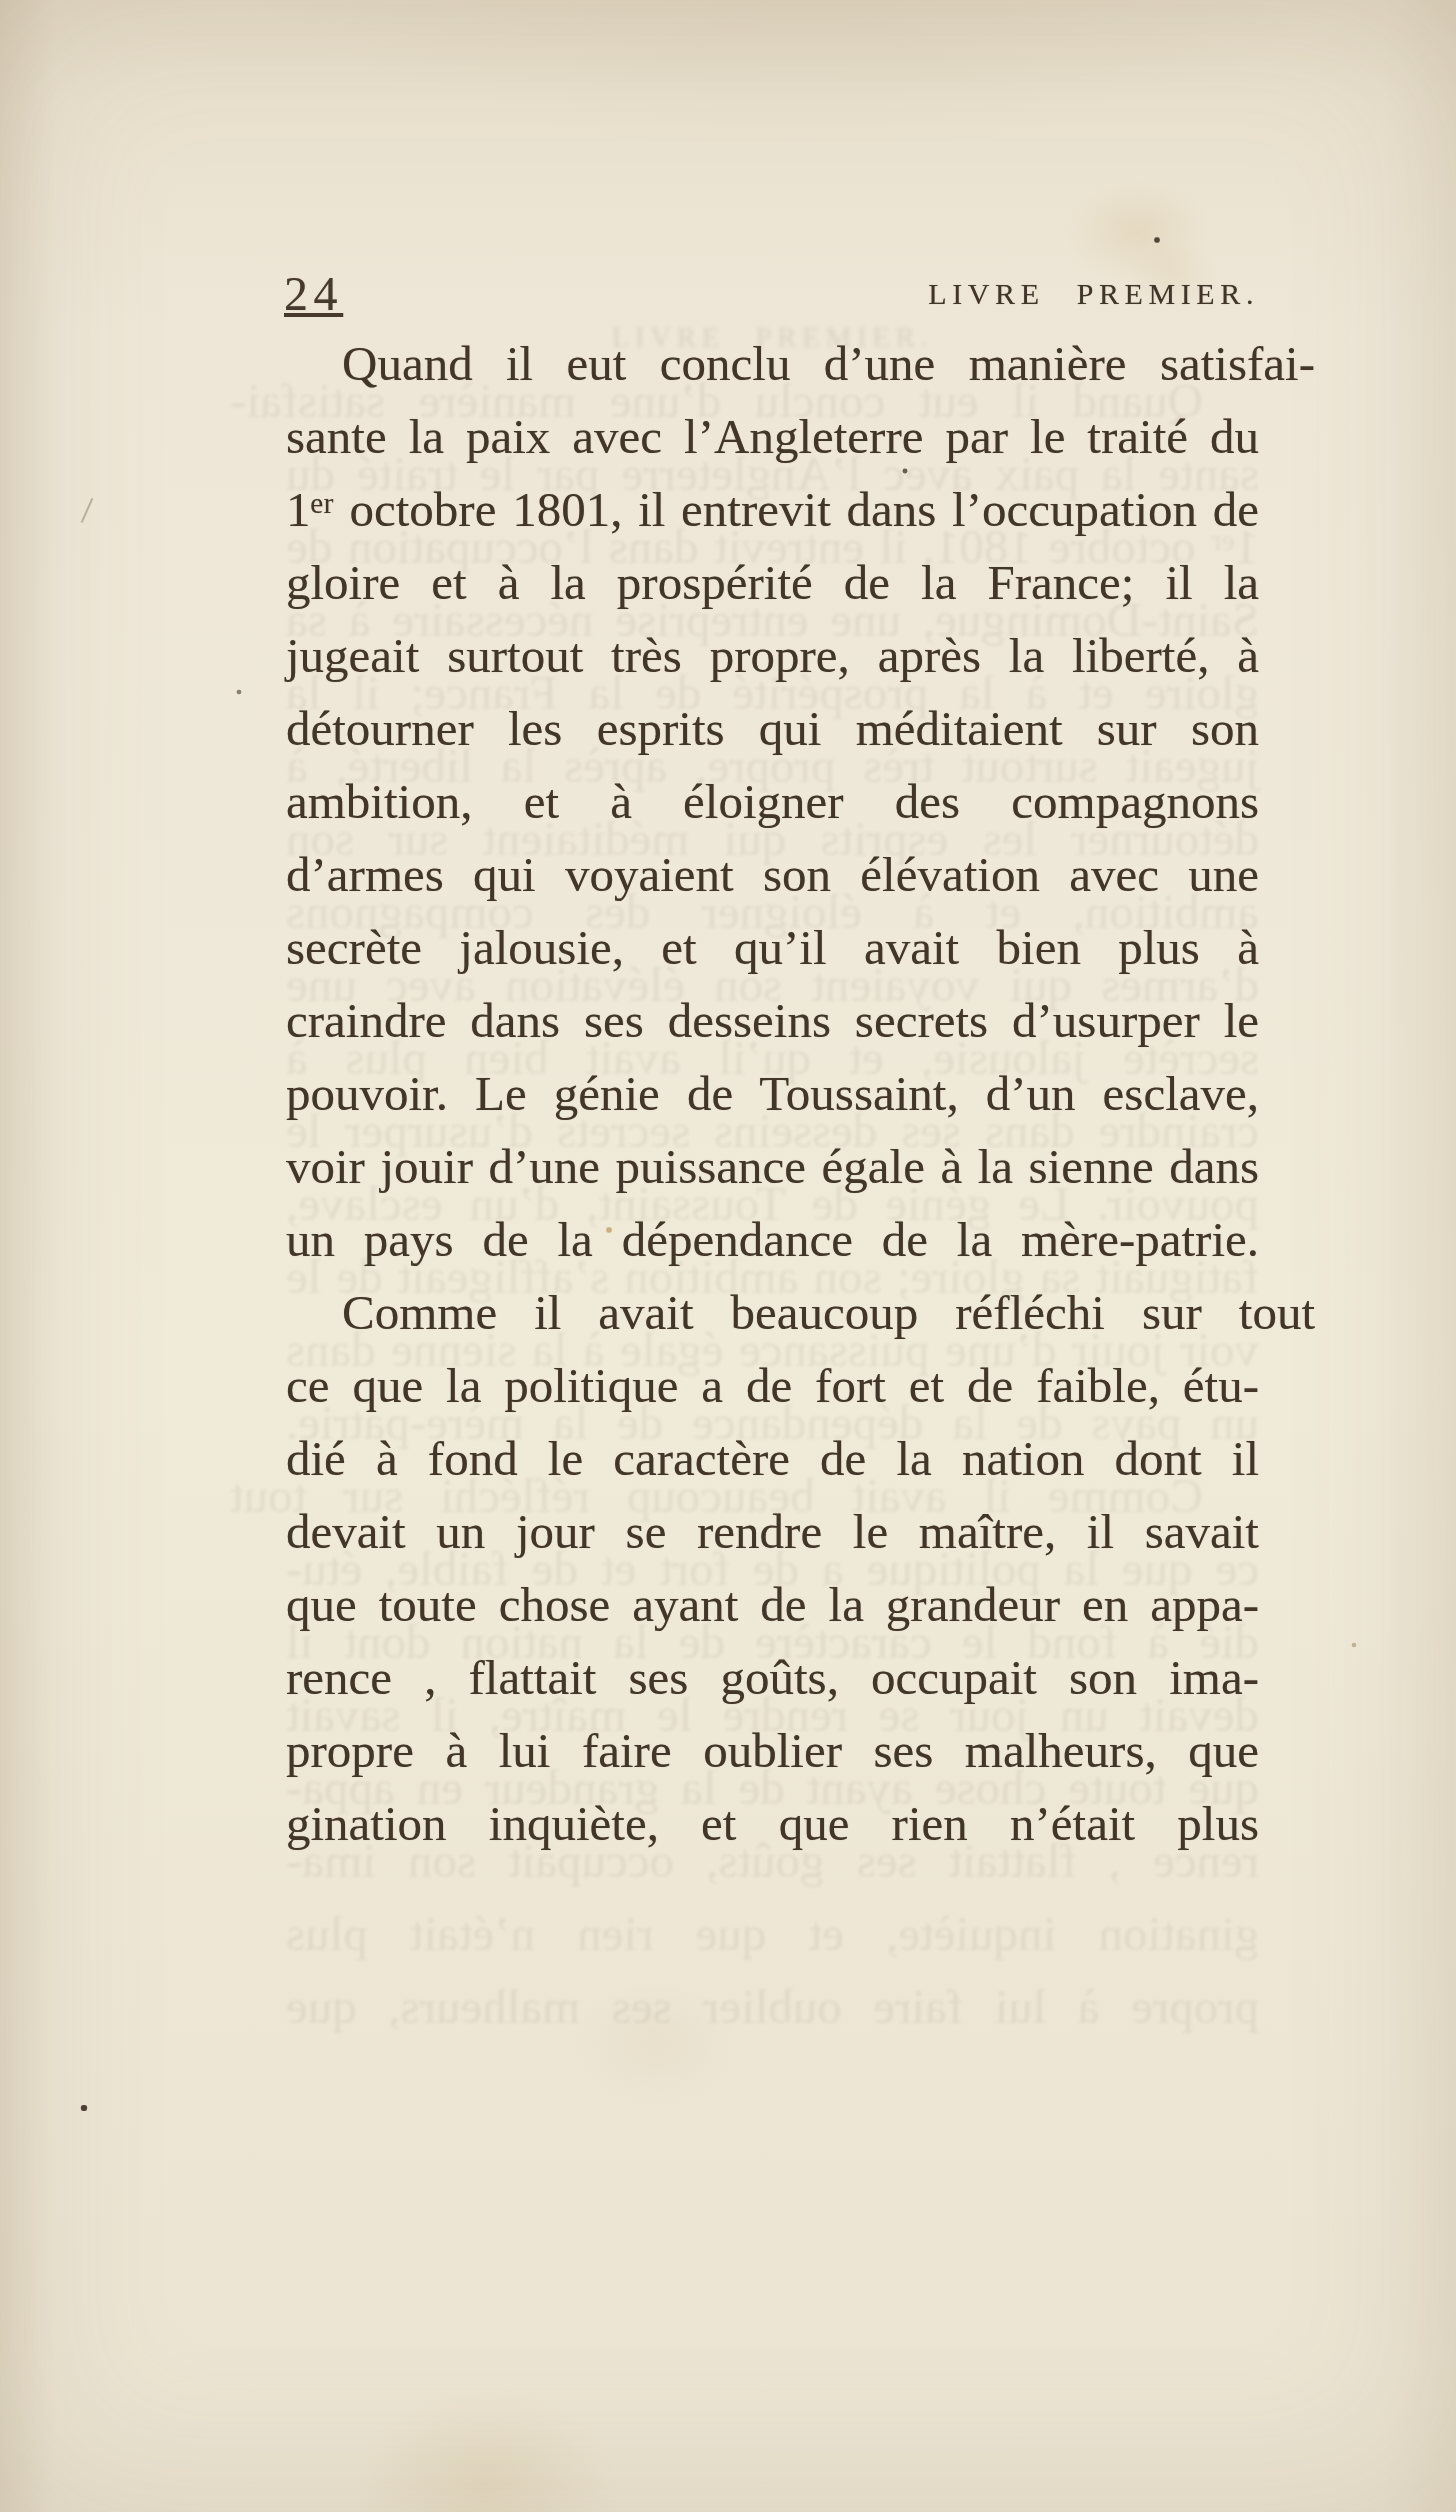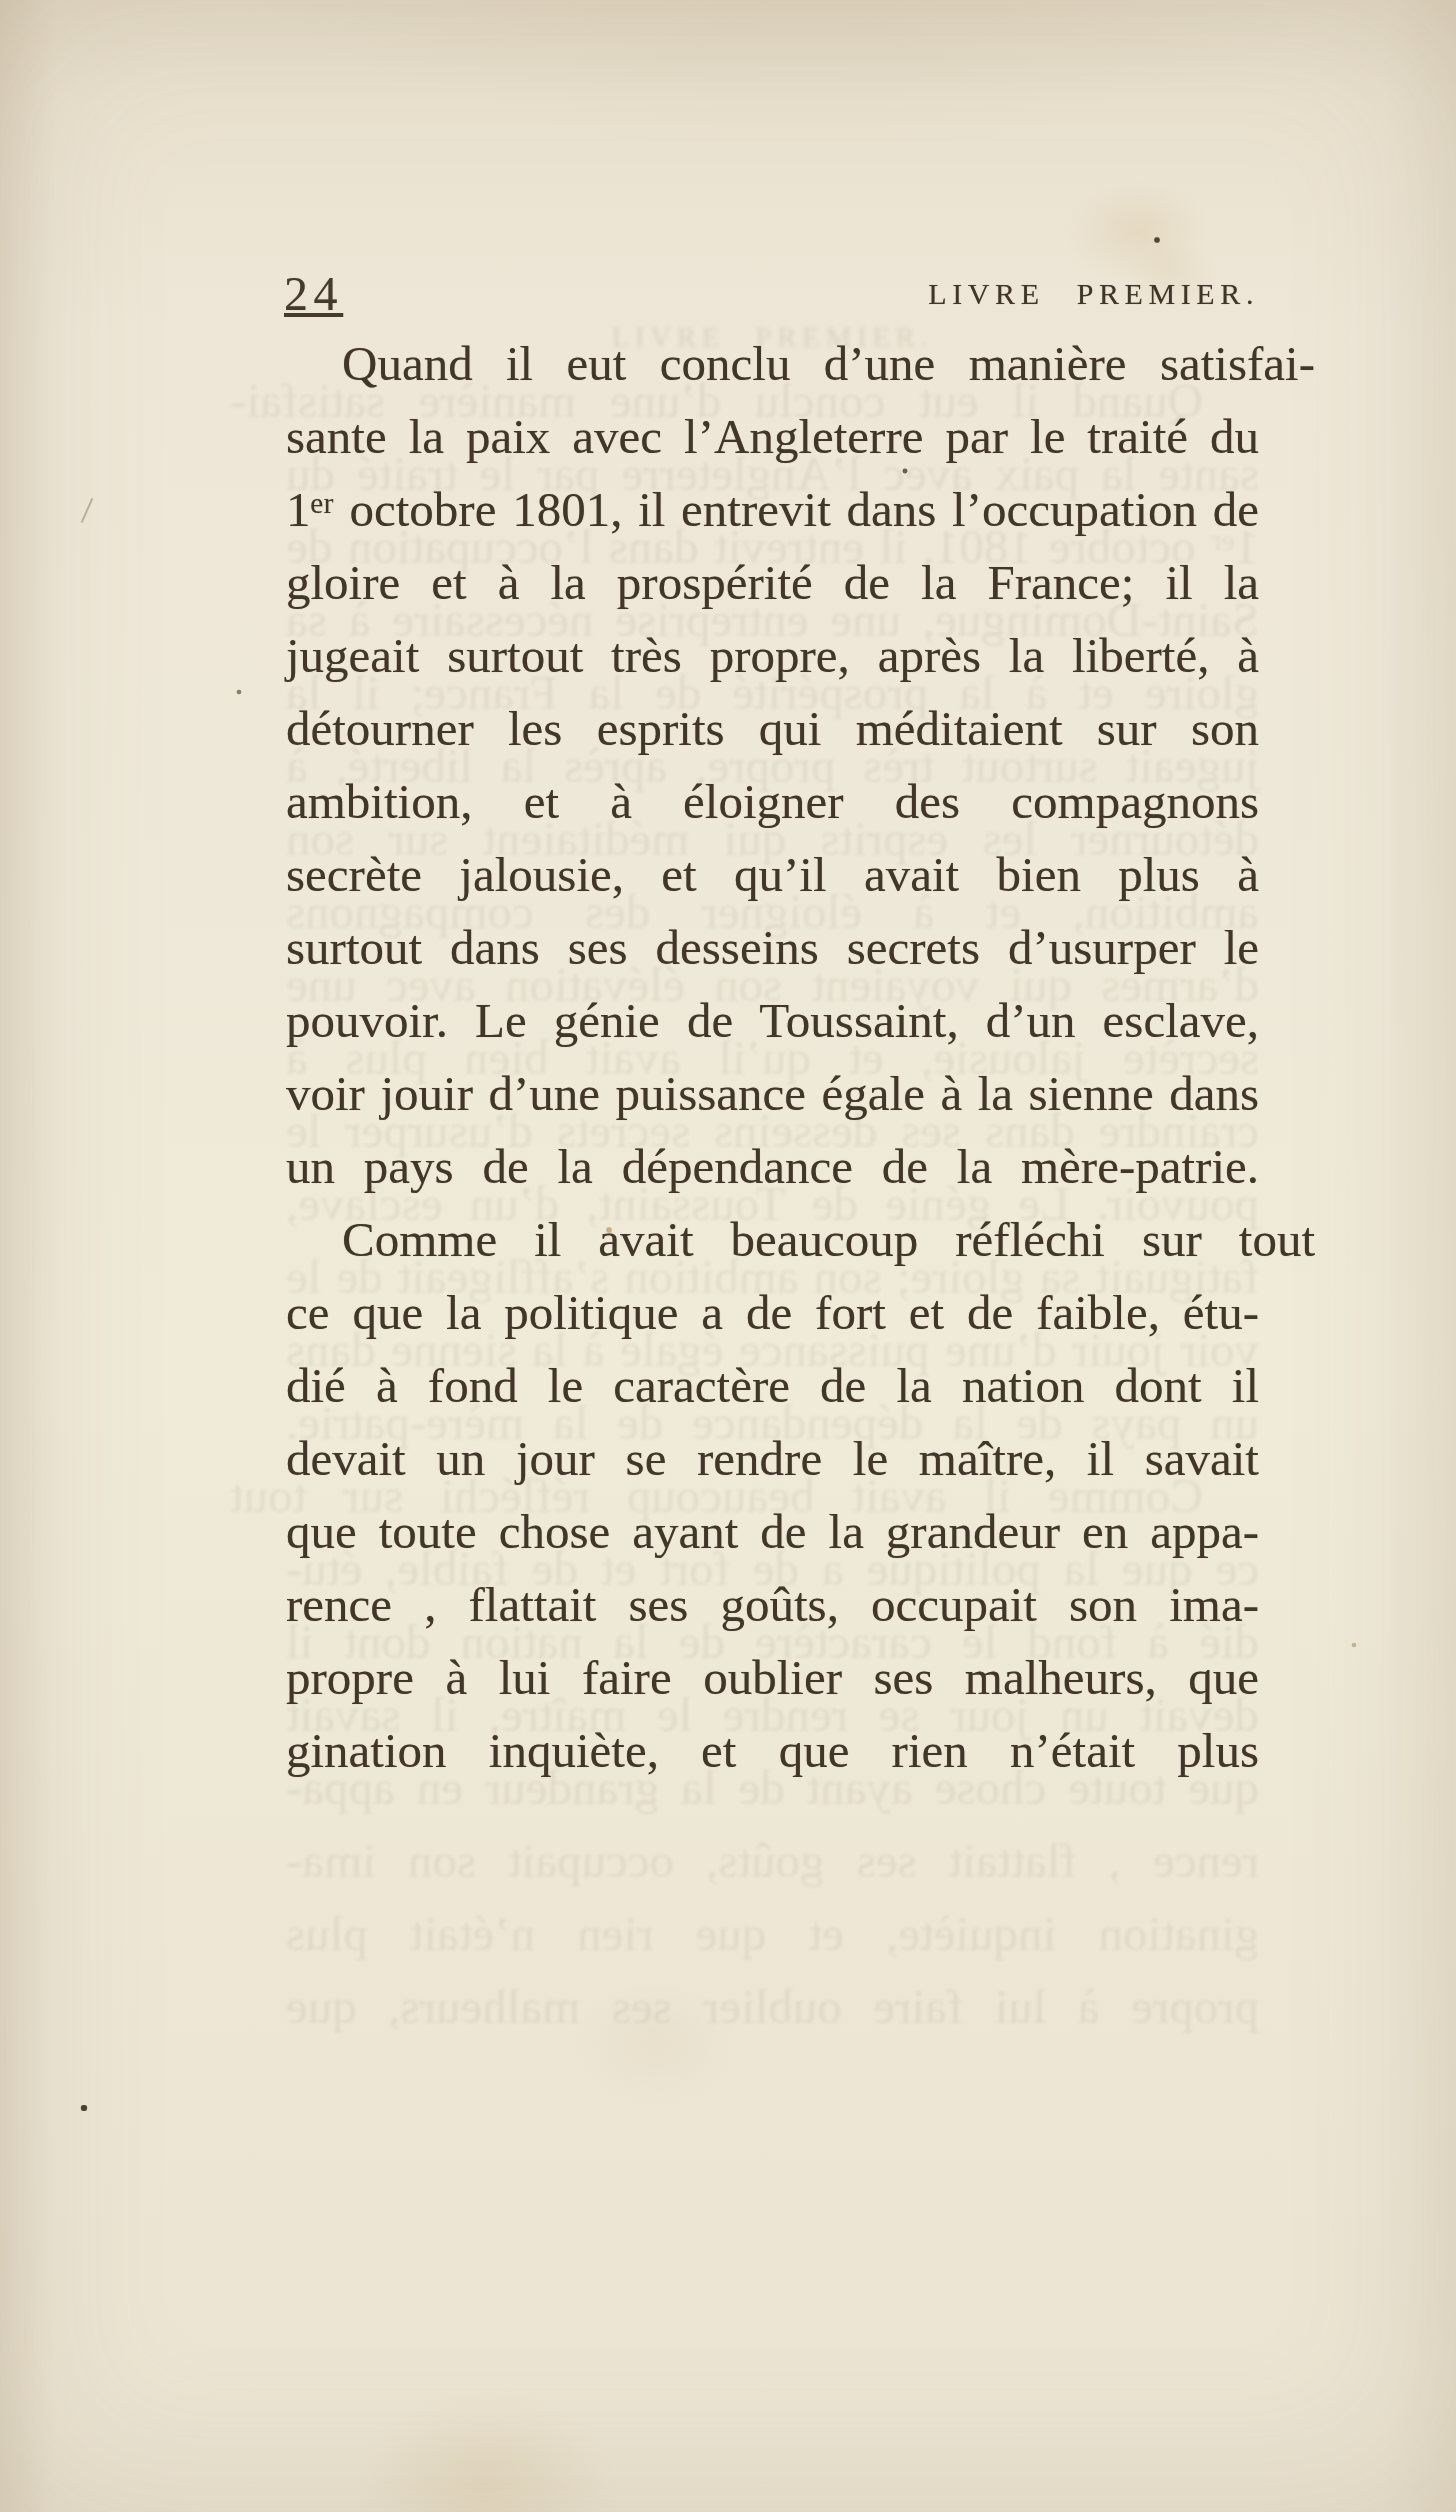--- a/index.html
+++ b/index.html
@@ -129,22 +129,23 @@
   <div class="running-head">LIVRE PREMIER.</div>
 
   <div class="textblock">
     <div class="line indent">Quand il eut conclu d’une manière satisfai-</div>
     <div class="line">sante la paix avec l’Angleterre par le traité du</div>
     <div class="line">1ᵉʳ octobre 1801, il entrevit dans l’occupation de</div>
     <div class="line">gloire et à la prospérité de la France; il la</div>
     <div class="line">jugeait surtout très propre, après la liberté, à</div>
     <div class="line">détourner les esprits qui méditaient sur son</div>
     <div class="line">ambition, et à éloigner des compagnons</div>
+    <div class="line">d’armes qui voyaient son élévation avec une</div>
     <div class="line">secrète jalousie, et qu’il avait bien plus à</div>
-    <div class="line">surtout dans ses desseins secrets d’usurper le</div>
+    <div class="line">craindre dans ses desseins secrets d’usurper le</div>
     <div class="line">pouvoir. Le génie de Toussaint, d’un esclave,</div>
     <div class="line">voir jouir d’une puissance égale à la sienne dans</div>
     <div class="line">un pays de la dépendance de la mère-patrie.</div>
     <div class="line indent">Comme il avait beaucoup réfléchi sur tout</div>
     <div class="line">ce que la politique a de fort et de faible, étu-</div>
     <div class="line">dié à fond le caractère de la nation dont il</div>
     <div class="line">devait un jour se rendre le maître, il savait</div>
     <div class="line">que toute chose ayant de la grandeur en appa-</div>
     <div class="line">rence , flattait ses goûts, occupait son ima-</div>
     <div class="line">propre à lui faire oublier ses malheurs, que</div>

